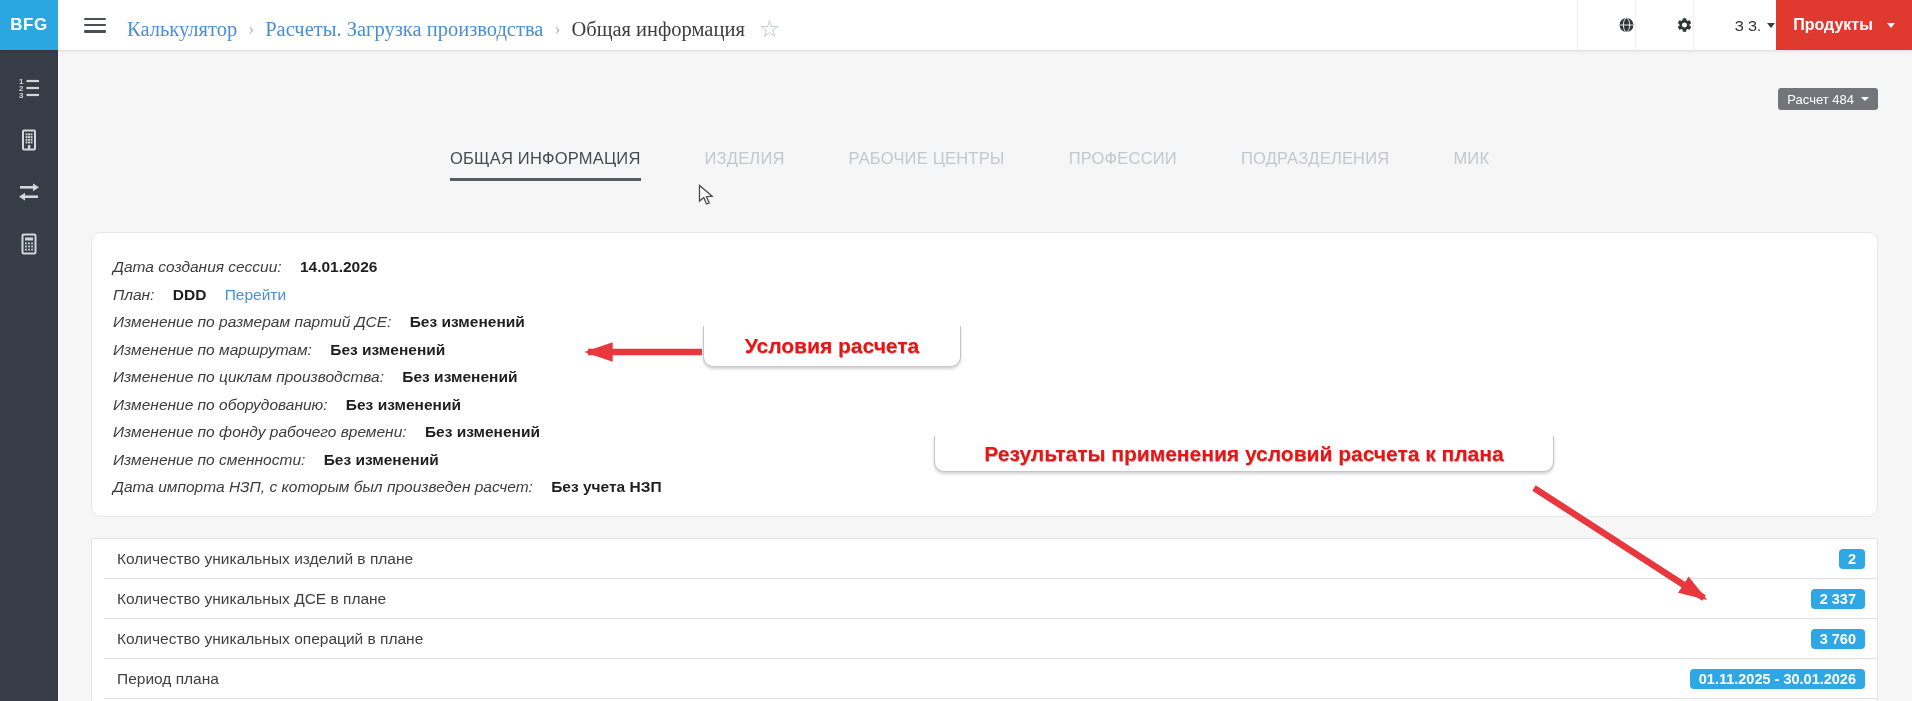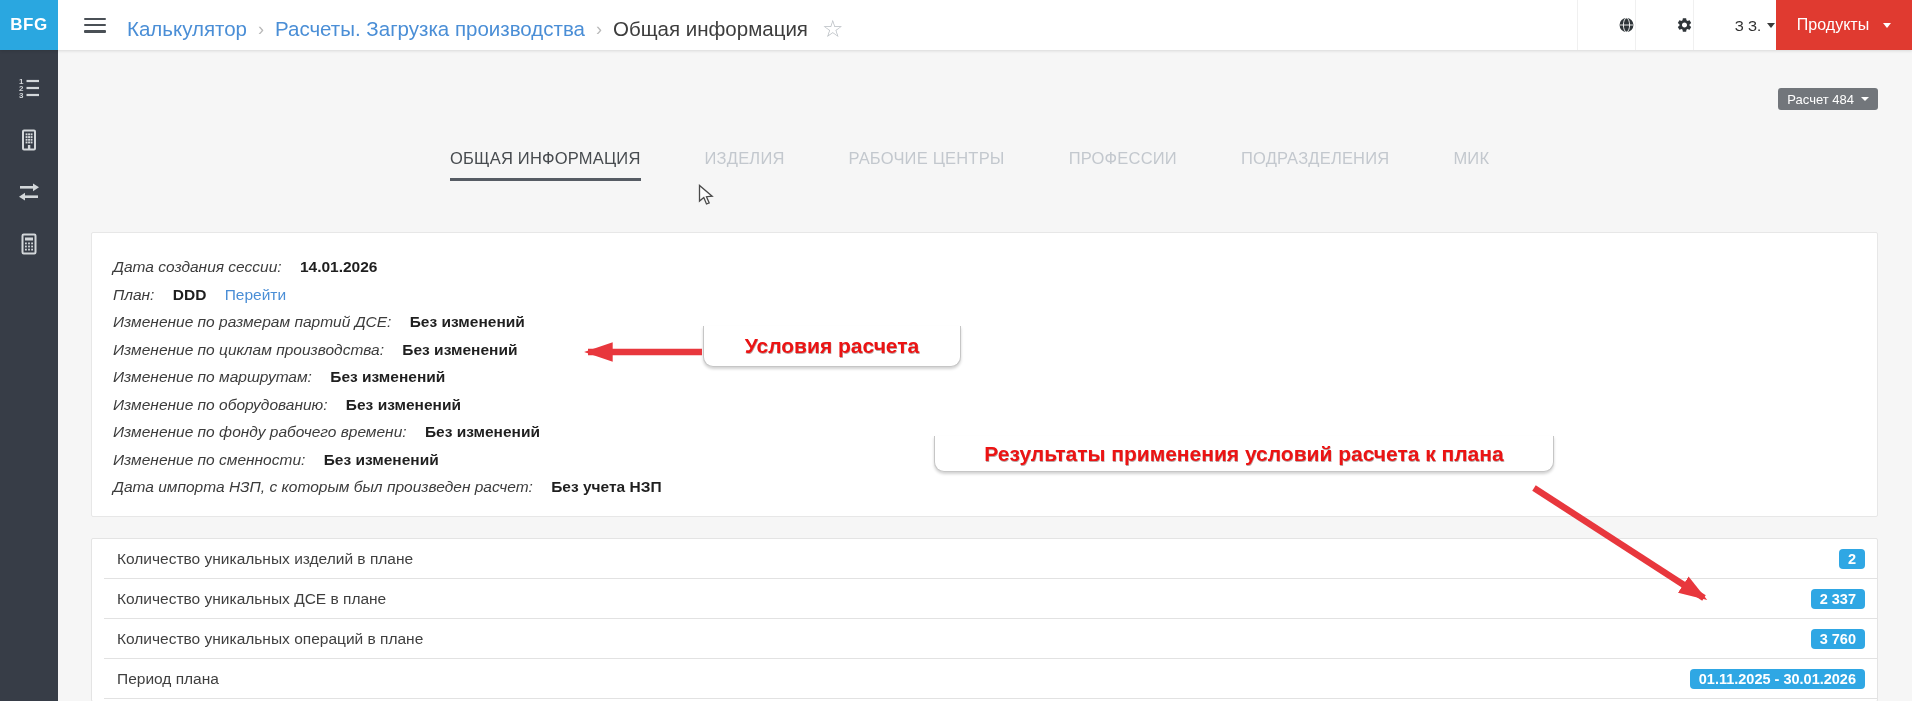--- a/index.html
+++ b/index.html
@@ -8,34 +8,34 @@
 
   
   .header { position:absolute; left:0; top:0; width:1912px; height:50px; background:#fff;
             box-shadow:0 1px 3px rgba(0,0,0,.12); z-index:20; display:flex; align-items:center; }
   .logo { position:absolute; left:0; top:0; width:58px; height:50px; background:#2aa7e0;
           color:#fff; font-weight:bold; font-size:17px; display:flex; align-items:center;
           justify-content:center; letter-spacing:.5px; }
   .hamburger { position:absolute; left:82px; top:14px; width:26px; height:22px; cursor:pointer; }
   .hamburger span { display:block; height:2.6px; background:#4a5056; margin:3.6px 2px; border-radius:1px; }
   .breadcrumb { position:absolute; left:127px; top:0; height:58px; display:flex; align-items:center;
-                font-size:20.5px; white-space:nowrap; }
+                font-size:20.5px; white-space:nowrap;font-family:Liberation Serif, serif; }
   .crumb-link { color:#4a8ed6; cursor:pointer; }
   .crumb-sep { color:#b9b9b9; margin:0 11px; font-size:18px; }
   .crumb-current { color:#3d3d3d; }
   .star { margin-left:14px; font-size:24px; color:#b9bec3; line-height:1; cursor:pointer; }
   .header-right { position:absolute; right:0; top:0; height:50px; display:flex; align-items:stretch; }
   .hcell { display:flex; align-items:center; justify-content:center; border-left:1px solid #f0f0f0; cursor:pointer;padding-left:40px; }
   .hcell.globe, .hcell.gear { width:58px; }
   .hcell.user { width:83px; font-size:15px; color:#2f2f2f; gap:6px; }
   .caret { width:0; height:0; border-left:4.5px solid transparent; border-right:4.5px solid transparent;
            border-top:5px solid #3a3a3a; display:inline-block; }
   .products-btn { width:136px; height:50px; background:#e03a30; color:#fff; border:none;
                   font-family:inherit; font-size:16px; display:flex; align-items:center;
-                  justify-content:center; gap:14px; cursor:pointer; }
+                  justify-content:center; gap:14px; cursor:pointer;font-weight:bold; }
   .products-btn .caret { border-top-color:#fff; }
 
   
   .sidebar { position:absolute; left:0; top:50px; width:58px; height:651px; background:#373d47; z-index:15;
              padding-top:12px; }
   .side-item { width:58px; height:52px; display:flex; align-items:center; justify-content:center; cursor:pointer; }
 
   
   .calc-badge { position:absolute; right:34px; top:88px; height:22px; background:#72767b; color:#fff;
                 font-size:13px; font-weight:normal; border-radius:3px; padding:0 9px; display:flex;
@@ -43,21 +43,21 @@
   .calc-badge .caret { border-top-color:#fff; border-left-width:4px; border-right-width:4px; border-top-width:4.5px; }
 
   
   .tabs { position:absolute; left:450px; top:149px; display:flex; gap:64px; z-index:5; }
   .tab { font-size:16.5px; letter-spacing:.2px; color:#c3c8ce; padding-bottom:10px;
          border-bottom:3px solid transparent; cursor:pointer; white-space:nowrap; }
   .tab.active { color:#474b4f; border-bottom-color:#565c64; }
 
   
   .info-card { position:absolute; left:91px; top:232px; width:1787px; height:285px; background:#fff;
-               border:1px solid #e7e7e7; border-radius:2px; padding:20px 20px 0 21px; z-index:1; }
+               border:1px solid #e7e7e7; border-radius:10px; padding:20px 20px 0 21px; z-index:1; }
   .info-row { height:27.5px; line-height:27.5px; font-size:15.5px; white-space:nowrap; }
   .info-label { font-style:italic; color:#3c3c3c; }
   .info-value { font-weight:bold; color:#1f1f1f; margin-left:14px; }
   .info-link { color:#4a8ed6; margin-left:14px; cursor:pointer; text-decoration:none; }
 
   
   .summary-card { position:absolute; left:91px; top:538px; width:1787px; height:164px; background:#fff;
                   border:1px solid #e4e4e4; border-radius:2px; z-index:1;padding-left:12px; }
   .sum-row { height:40px; display:flex; align-items:center; justify-content:space-between;
              border-bottom:1px solid #e2e2e2; padding:0 12px 0 13px; }
@@ -218,25 +218,25 @@
   <div class="info-row">
     <span class="info-label">План:</span>
     <span class="info-value">DDD</span>
     <a class="info-link">Перейти</a>
   </div>
   <div class="info-row">
     <span class="info-label">Изменение по размерам партий ДСЕ:</span>
     <span class="info-value">Без изменений</span>
   </div>
   <div class="info-row">
+    <span class="info-label">Изменение по маршрутам:</span>
+    <span class="info-value">Без изменений</span>
+  </div>
+  <div class="info-row">
     <span class="info-label">Изменение по циклам производства:</span>
-    <span class="info-value">Без изменений</span>
-  </div>
-  <div class="info-row">
-    <span class="info-label">Изменение по маршрутам:</span>
     <span class="info-value">Без изменений</span>
   </div>
   <div class="info-row">
     <span class="info-label">Изменение по оборудованию:</span>
     <span class="info-value">Без изменений</span>
   </div>
   <div class="info-row">
     <span class="info-label">Изменение по фонду рабочего времени:</span>
     <span class="info-value">Без изменений</span>
   </div>

